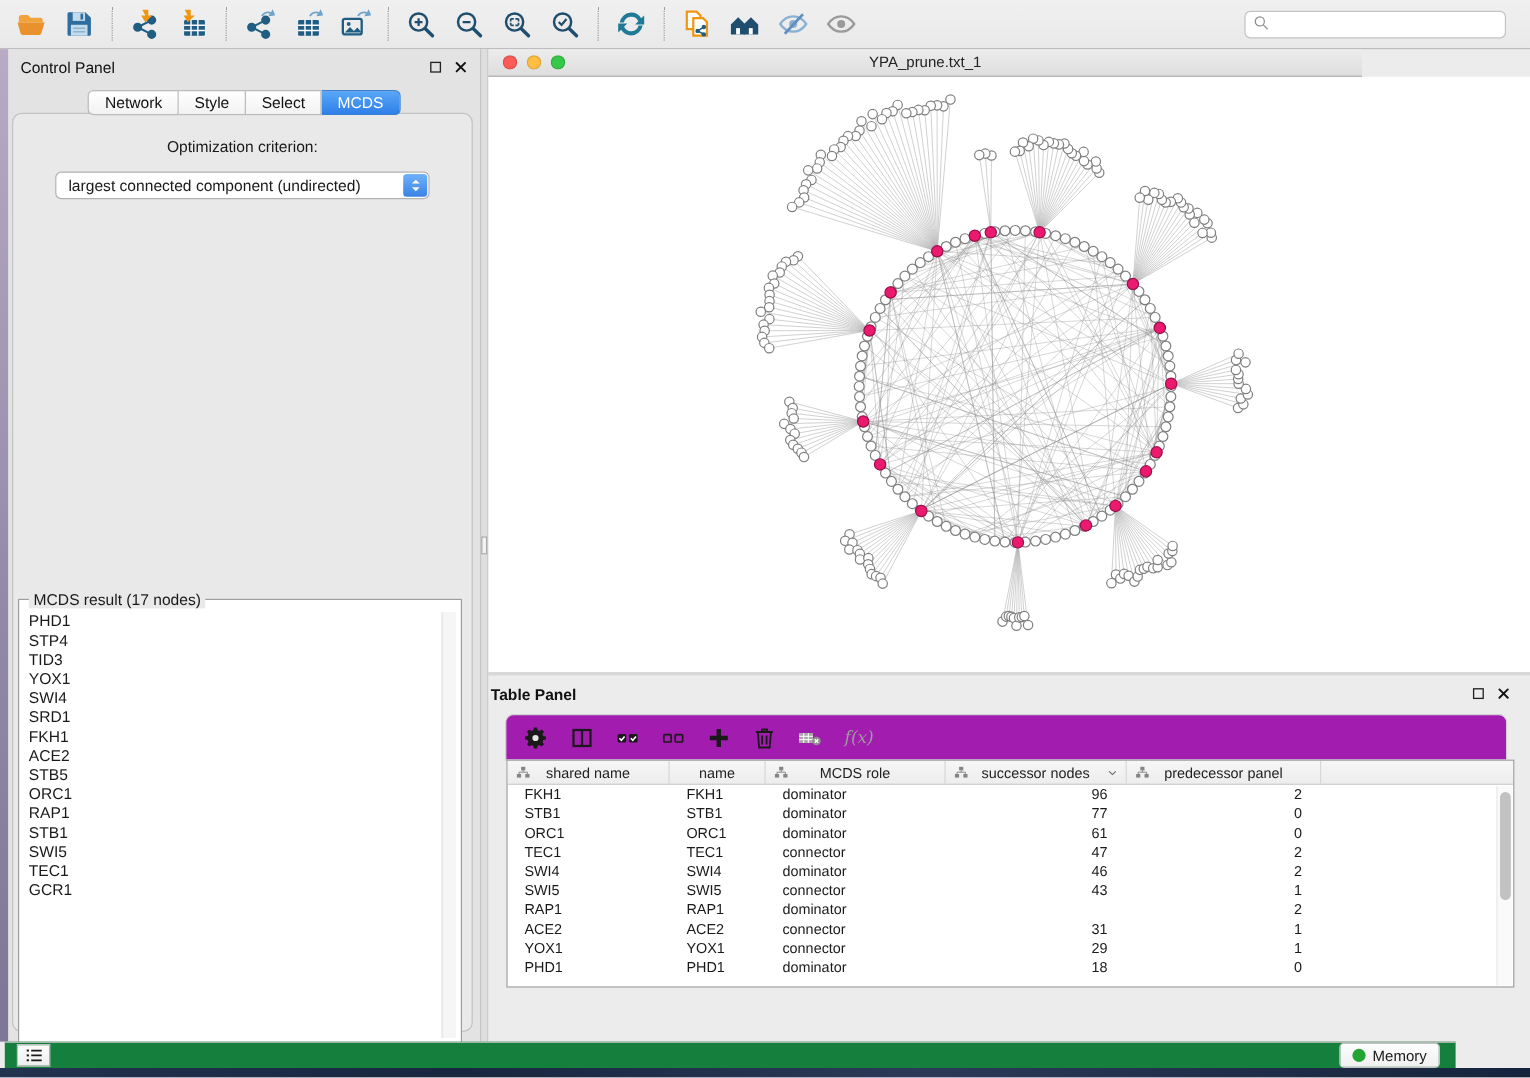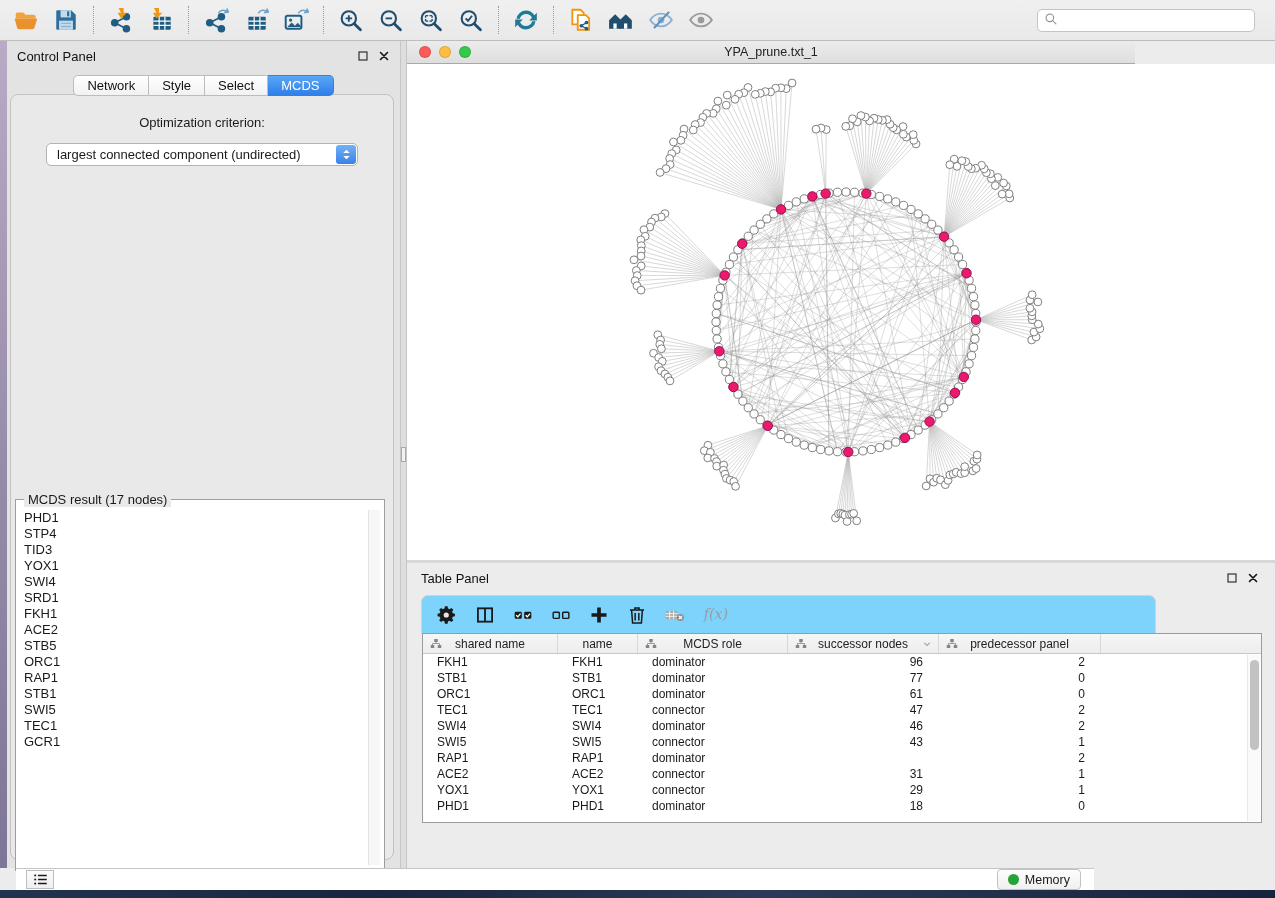--- a/index.html
+++ b/index.html
@@ -70,22 +70,22 @@
   .network-window { position:absolute; left:407px; top:41px; width:728px; height:519px; }
   .net-titlebar { height:23px; background:linear-gradient(#ececec,#dedede); border-bottom:1px solid #a8a8a8;
     display:flex; align-items:center; position:relative; }
   .traffic { display:flex; gap:8px; margin-left:12px; }
   .tl { width:12px; height:12px; border-radius:50%; cursor:pointer; }
   .net-title { position:absolute; left:0; right:0; text-align:center; font-size:12.5px; color:#222; }
   .net-canvas { width:868px; height:496px; background:#fff; }
 
   
   .table-panel { position:absolute; left:407px; top:563px; width:868px; height:305px; background:#ececec; }
-  .tp-toolbar { position:absolute; left:14px; top:32px; width:735px; height:39px;
-    background:#7dd3fc; border:1px solid #d2d2d2; border-radius:7px 7px 0 0;
+  .tp-toolbar { position:absolute; left:14px; top:32px; width:835px; height:39px;
+    background:#a21caf; border:1px solid #d2d2d2; border-radius:7px 7px 0 0;
     display:flex; align-items:center; gap:8px; padding-left:10px; }
   .tp-tbtn { width:30px; height:30px; border:none; background:none; display:flex; align-items:center; justify-content:center; cursor:pointer; }
   .tp-tbtn svg { width:20px; height:20px; }
   .tp-tbtn.wide svg { width:34px; height:20px; }
 
   .tp-table { position:absolute; left:15px; top:70px; width:840px; height:190px; background:#fff;
     border:1px solid #9c9c9c; overflow:hidden; }
   .thead { display:flex; height:20px; background:linear-gradient(#f6f6f6,#ededed); border-bottom:1px solid #c8c8c8; }
   .th { position:relative; display:flex; align-items:center; justify-content:center; font-size:12px; color:#222;
     border-right:1px solid #d8d8d8; cursor:pointer; }
@@ -93,21 +93,21 @@
   .th .sort-ic { position:absolute; right:5px; top:4px; width:12px; height:12px; }
   .tbody .tr { display:flex; height:16px; font-size:12px; cursor:default; }
   .td { padding-top:1px; white-space:nowrap; overflow:hidden; }
   .td.txt { padding-left:14px; }
   .td.num { text-align:right; padding-right:16px; }
   .tp-scroll { position:absolute; right:1px; top:21px; bottom:1px; width:13px; background:#fafafa; border-left:1px solid #e8e8e8; }
   .tp-thumb { position:absolute; left:2px; top:5px; width:9px; height:90px; background:#c2c2c2; border-radius:5px; }
   .tp-tabs { position:absolute; left:0; top:270px; width:100%; display:flex; justify-content:center; }
 
   
-  .status-bar { position:absolute; left:16px; top:868px; width:1078px; height:22px; background:#ffffff; border-top:1px solid #c6c6c6; }
+  .status-bar { position:absolute; left:4px; top:868px; width:1209px; height:22px; background:#15803d; border-top:1px solid #c6c6c6; }
   .list-btn { position:absolute; left:10px; top:1px; width:28px; height:19px; background:linear-gradient(#fcfcfc,#efefef);
     border:1px solid #bdbdbd; display:flex; align-items:center; justify-content:center; cursor:pointer; }
   .list-btn svg { width:14px; height:14px; }
   .memory-btn { position:absolute; right:13px; top:0px; height:21px; background:linear-gradient(#fdfdfd,#f0f0f0);
     border:1px solid #c2c2c2; border-radius:4px; display:flex; align-items:center; gap:6px; padding:0 10px;
     font-size:12.5px; cursor:pointer; }
   .mem-dot { width:11px; height:11px; border-radius:50%; }
 </style>
 </head>
 <body>
@@ -1026,21 +1026,21 @@
       <circle cx="441.2688128368468" cy="387.98020037033086" r="4.7" fill="#ec1a6e" stroke="#9b0e4c" stroke-width="1"></circle>
       <circle cx="360.76404699023374" cy="361.82261630614806" r="4.7" fill="#ec1a6e" stroke="#9b0e4c" stroke-width="1"></circle>
       <circle cx="326.416697508023" cy="323" r="4.7" fill="#ec1a6e" stroke="#9b0e4c" stroke-width="1"></circle>
       <circle cx="312.3318915779194" cy="287.24363706470245" r="4.7" fill="#ec1a6e" stroke="#9b0e4c" stroke-width="1"></circle>
     </svg>
 </div>
 
 <div class="h-splitter"></div>
 
 <div class="table-panel">
-  <div class="panel-header" style="padding-left:14px;">
+  <div class="panel-header" style="padding-left:2px;font-weight:bold;">
     <span>Table Panel</span>
     <span class="win-icons" style="padding-right:6px;">
       <span class="win-ic" id="tp-float">
           <span style="display: inline-flex; width: 100%; height: 100%;">
             <svg viewBox="0 0 24 24" xmlns="http://www.w3.org/2000/svg" style="width: 100%; height: 100%;">
               <rect x="4" y="4" width="16" height="16" fill="none" stroke="#222" stroke-width="2.2"></rect>
             </svg>
           </span>
         </span>
       <span class="win-ic" id="tp-close">

